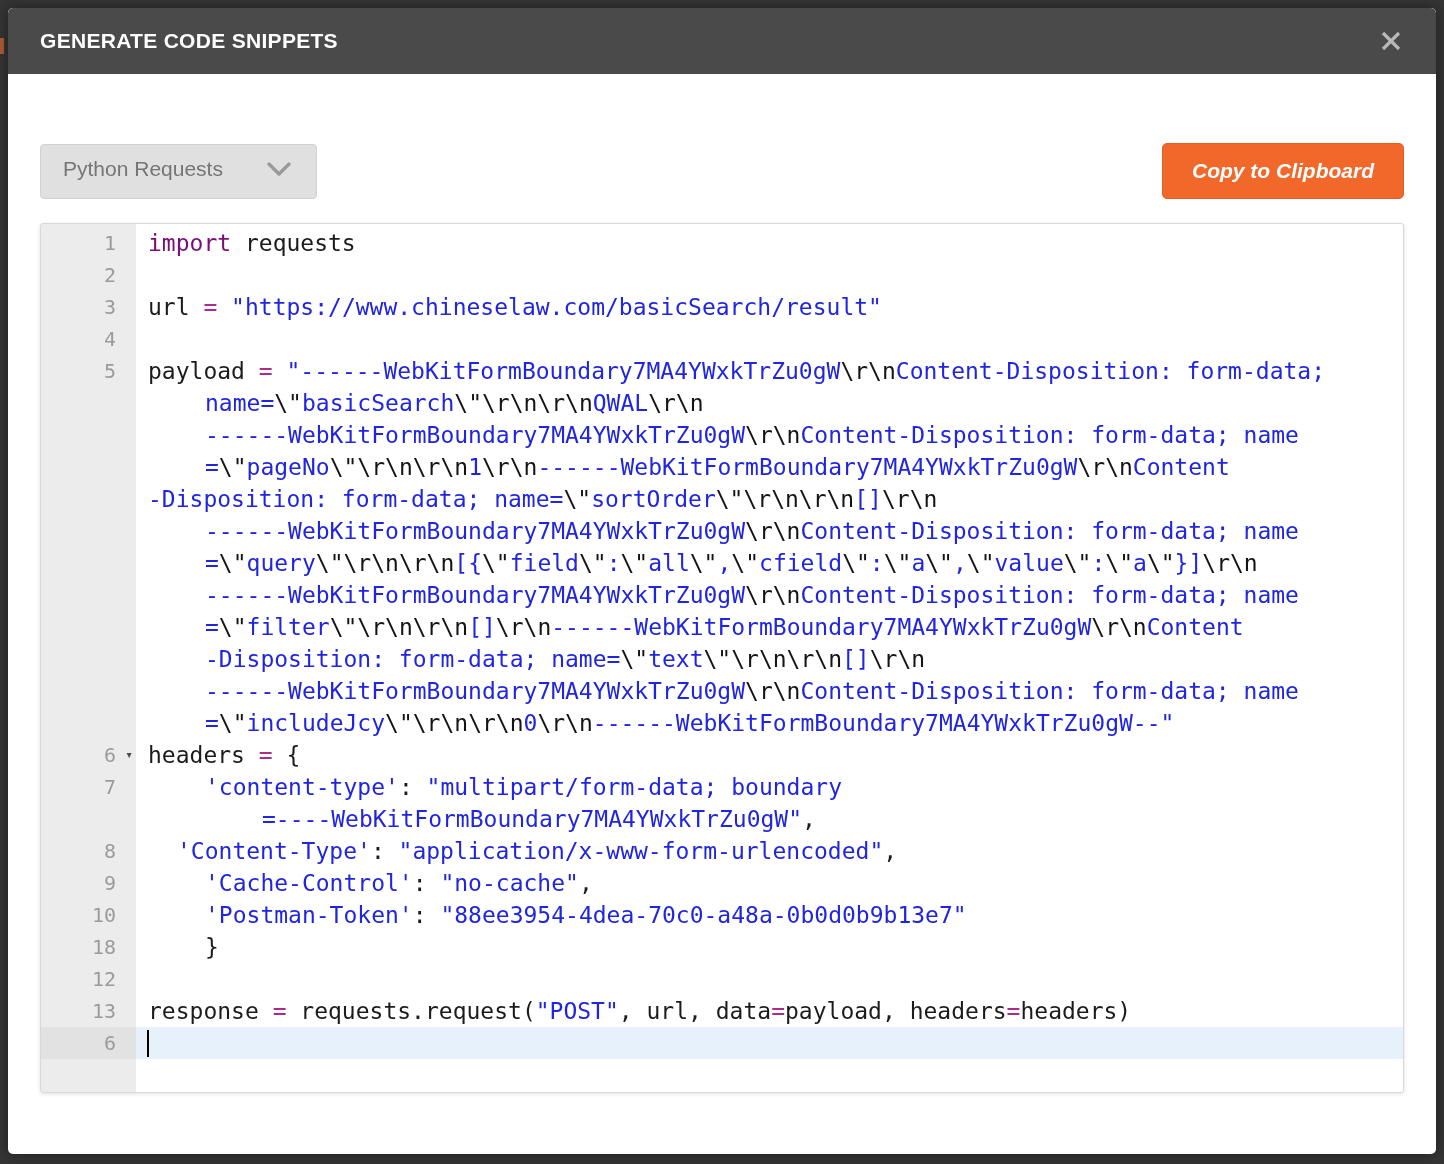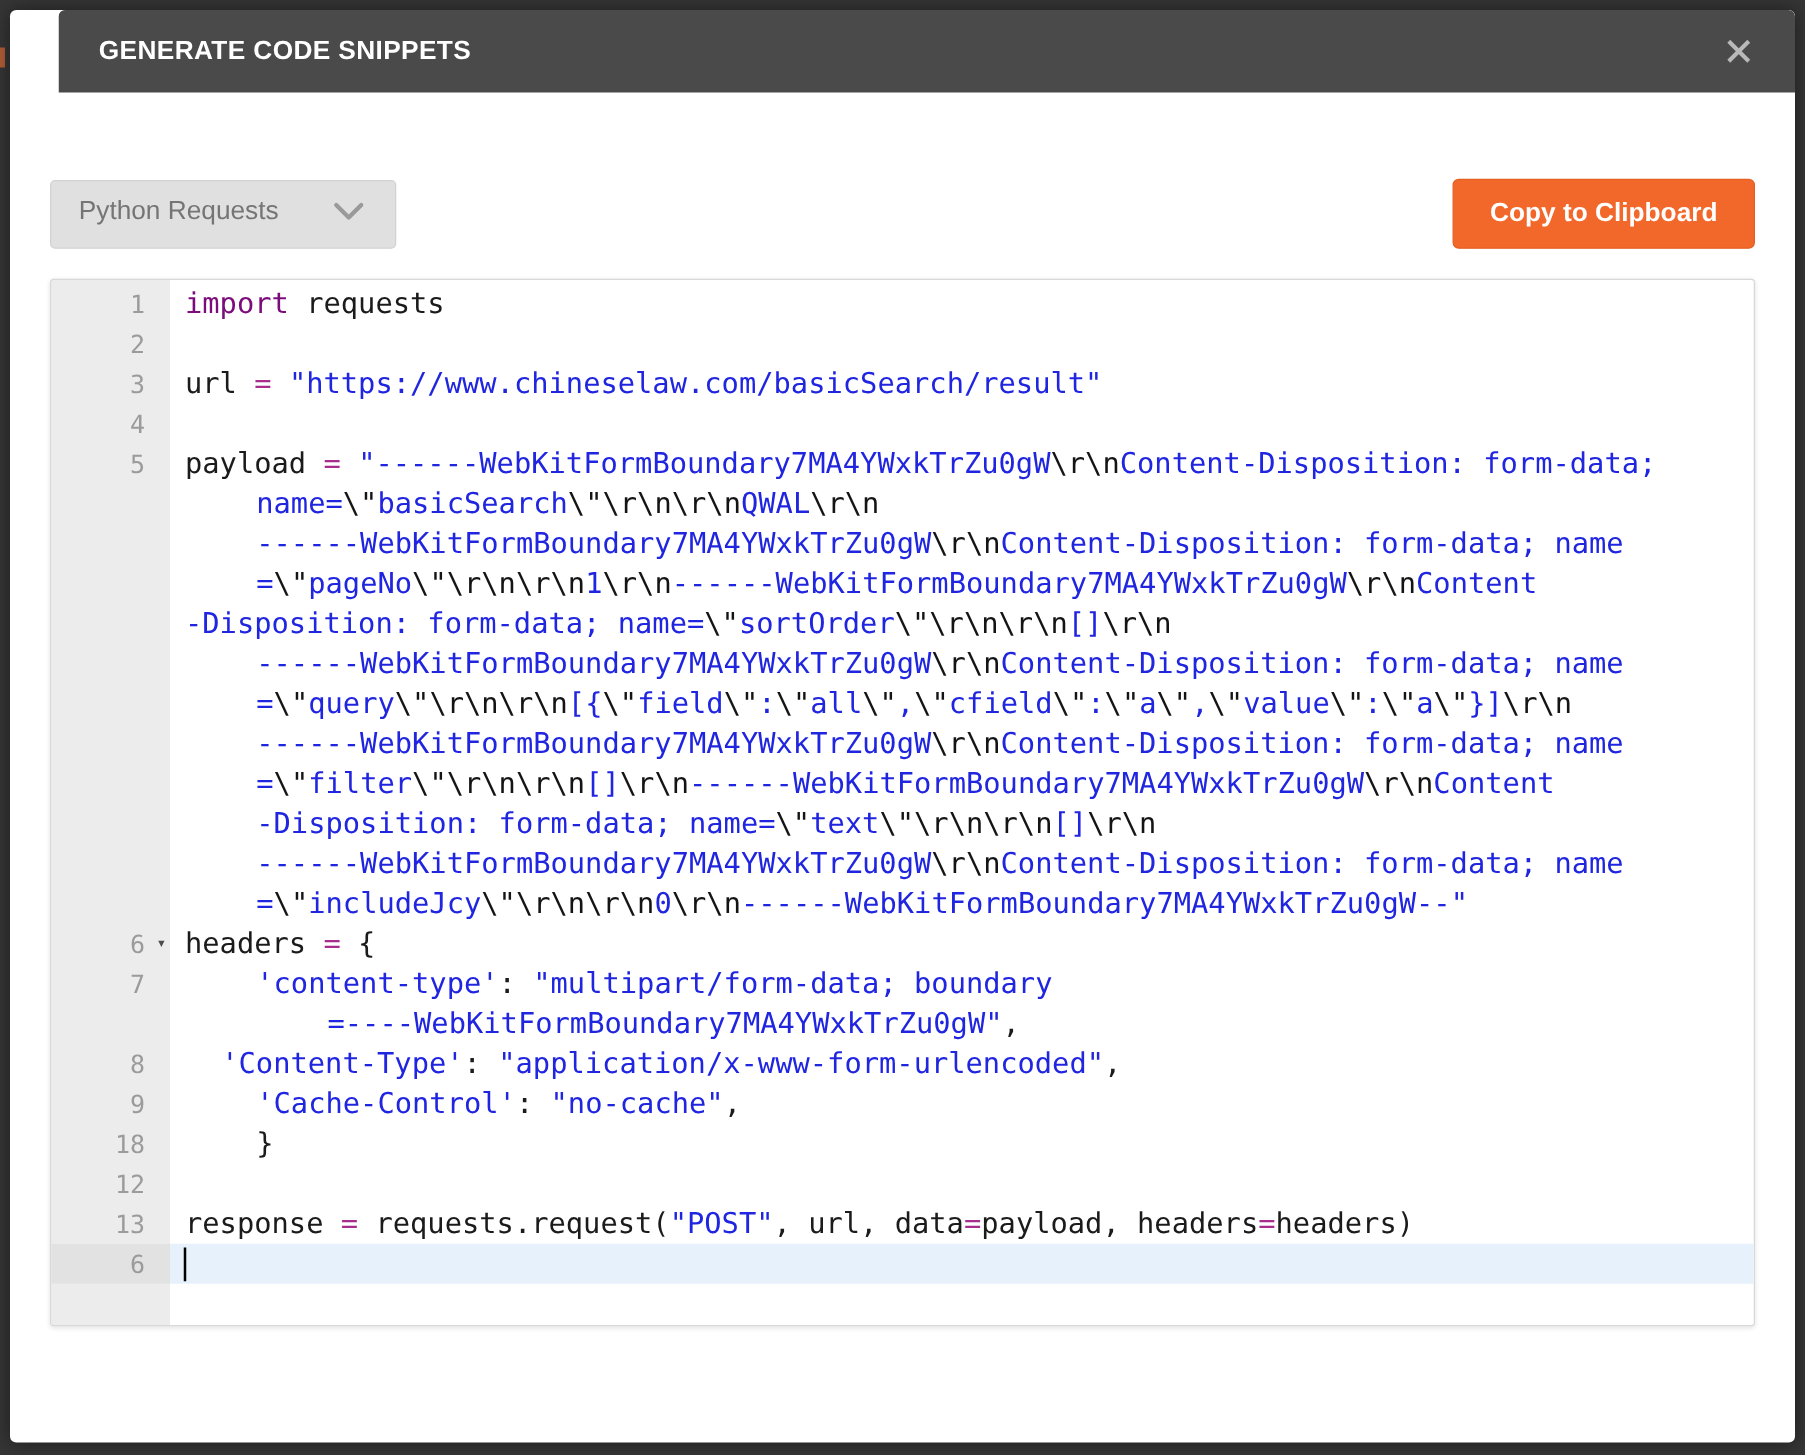--- a/index.html
+++ b/index.html
@@ -20,21 +20,20 @@
     border-radius: 5px;
     box-shadow: 0 0 14px rgba(0,0,0,0.45);
     overflow: hidden;
   }
   .modal-header {
     height: 66px;
     background: #4a4a4a;
     display: flex; align-items: center;
     padding: 0 30px 0 32px;
     border-radius: 5px 5px 0 0;
-    margin-left: 39px;
   }
   .modal-title {
     color: #ffffff;
     font-size: 21px;
     font-weight: 700;
     letter-spacing: 0.3px;
   }
   .close-btn {
     margin-left: auto;
     background: none; border: none; cursor: pointer;
@@ -61,20 +60,21 @@
   .copy-btn {
     width: 242px; height: 56px;
     background: #f2682b;
     border: 1px solid #e55f22;
     border-radius: 5px;
     color: #ffffff;
     font-family: "Liberation Sans", sans-serif;
     font-size: 21px;
     font-weight: 700;
     cursor: pointer;
+    font-style: italic;
   }
   .code-block {
     margin-top: 24px;
     border: 1px solid #d8d8d8;
     border-radius: 3px;
     box-shadow: 0 1px 4px rgba(0,0,0,0.12);
     background: linear-gradient(to right, #ececec 95px, #ffffff 95px);
     overflow: hidden;
   }
   .code-rows { padding: 3px 0 33px 0; }
@@ -228,20 +228,24 @@
             </div>
             <div class="code-row">
               <div class="gutter-cell">8</div>
               <div class="code-cell" style="padding-left: 41px;"><span class="tok-str">'Content-Type'</span><span class="tok-pl">: </span><span class="tok-str">"application/x-www-form-urlencoded"</span><span class="tok-pl">,</span></div>
             </div>
             <div class="code-row">
               <div class="gutter-cell">9</div>
               <div class="code-cell" style="padding-left: 69px;"><span class="tok-str">'Cache-Control'</span><span class="tok-pl">: </span><span class="tok-str">"no-cache"</span><span class="tok-pl">,</span></div>
             </div>
             <div class="code-row">
+              <div class="gutter-cell">10</div>
+              <div class="code-cell" style="padding-left: 69px;"><span class="tok-str">'Postman-Token'</span><span class="tok-pl">: </span><span class="tok-str">"88ee3954-4dea-70c0-a48a-0b0d0b9b13e7"</span></div>
+            </div>
+            <div class="code-row">
               <div class="gutter-cell">18</div>
               <div class="code-cell" style="padding-left: 69px;"><span class="tok-pl">}</span></div>
             </div>
             <div class="code-row">
               <div class="gutter-cell">12</div>
               <div class="code-cell"></div>
             </div>
             <div class="code-row">
               <div class="gutter-cell">13</div>
               <div class="code-cell"><span class="tok-pl">response </span><span class="tok-op">=</span><span class="tok-pl"> requests.request(</span><span class="tok-str">"POST"</span><span class="tok-pl">, url, data</span><span class="tok-op">=</span><span class="tok-pl">payload, headers</span><span class="tok-op">=</span><span class="tok-pl">headers)</span></div>

